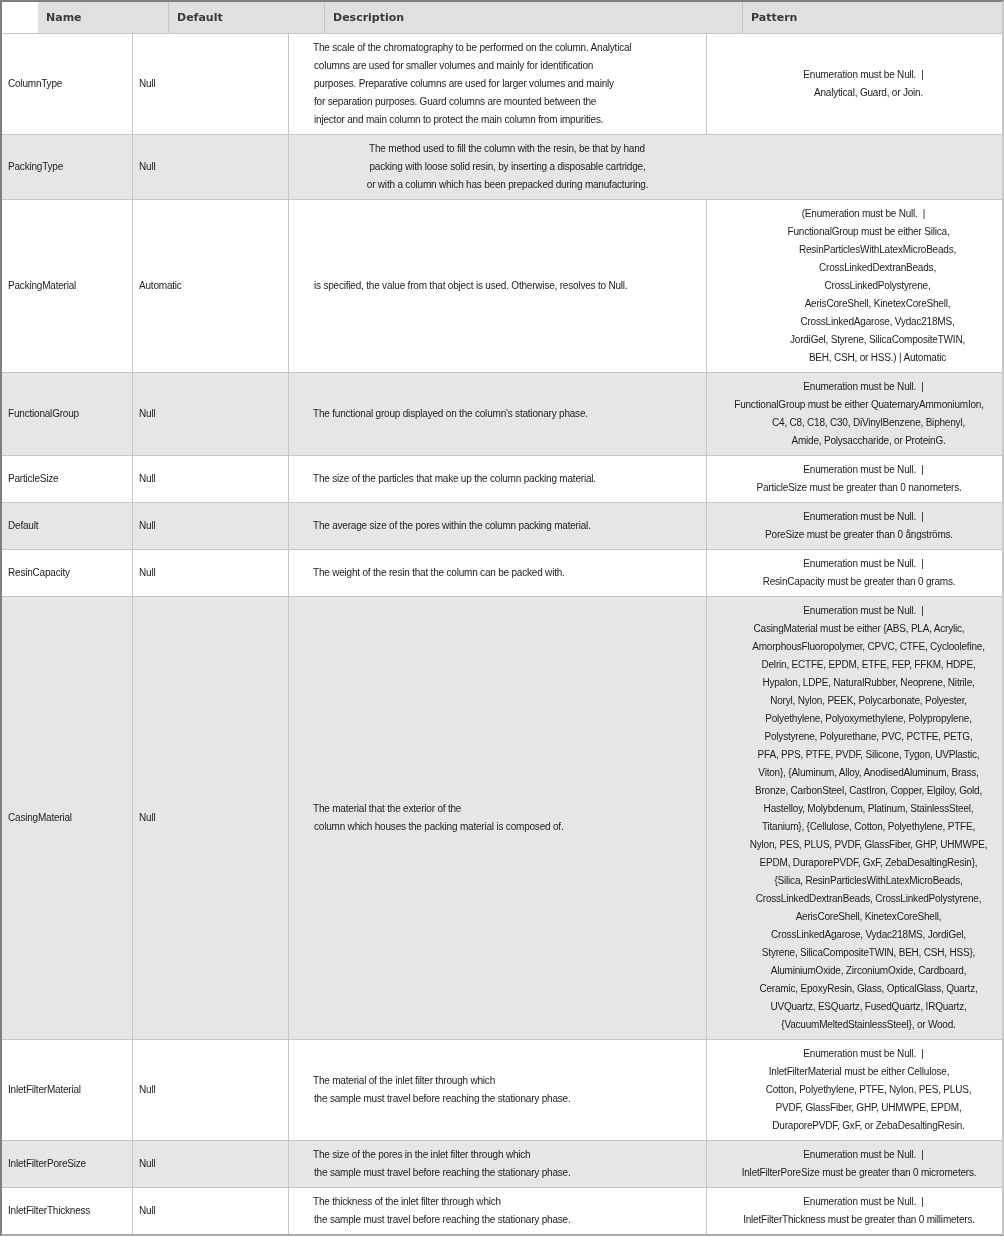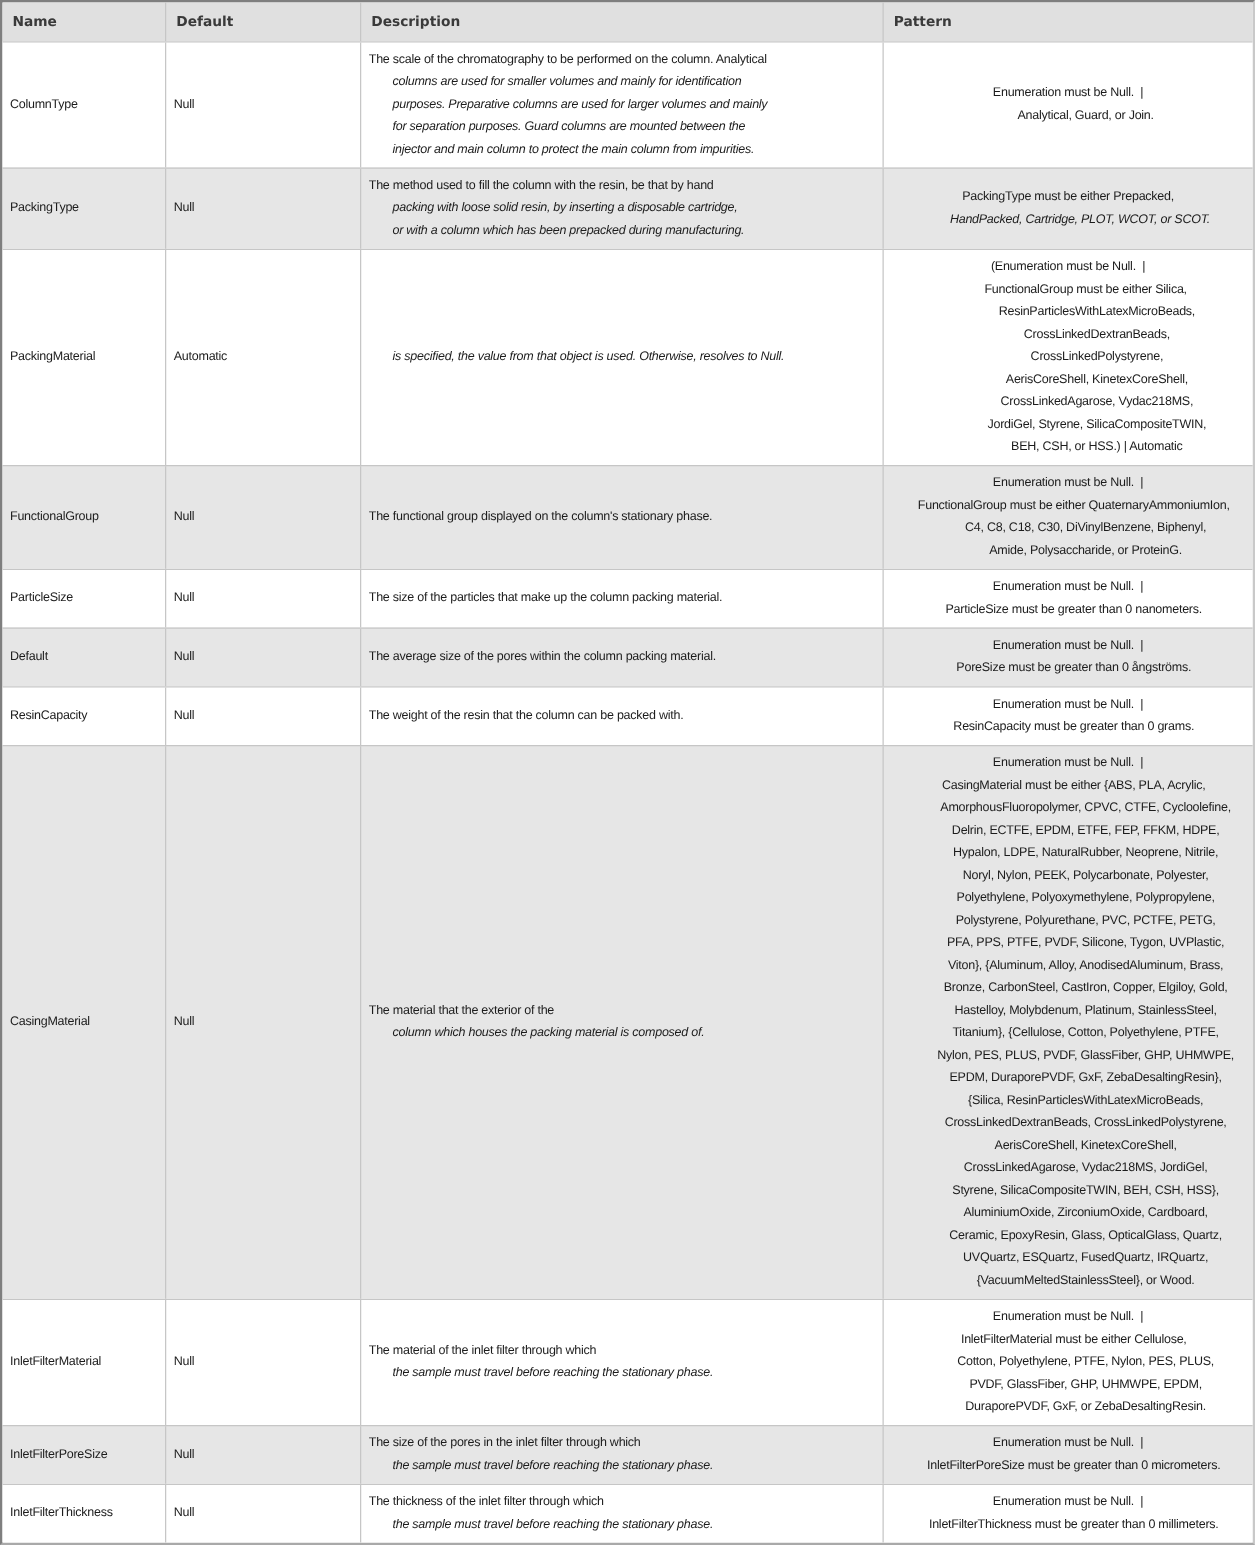--- a/index.html
+++ b/index.html
@@ -21,20 +21,21 @@
     width:1004px;
     border:2px solid var(--border-outer);
     border-right-color:#c9c9c9;
     border-bottom-color:#a9a9a9;
     background:var(--row-bg);
   }
   .hrow{
     display:flex;
     background:var(--header-bg);
     height:31px;
+    margin-left:36px;
   }
   .hcell{
     display:flex;
     align-items:center;
     padding:0 8px;
     font-family:"DejaVu Sans", sans-serif;
     font-size:11px;
     font-weight:bold;
     color:var(--header-text);
     border-right:1px solid var(--border-inner);
@@ -58,23 +59,23 @@
   .col-name{width:131px;flex:0 0 131px;}
   .col-default{width:156px;flex:0 0 156px;}
   .col-desc{width:418px;flex:0 0 418px;}
   .col-pattern{flex:1 1 auto;min-width:0;}
   .txt,.line{
     font-size:10px;
     line-height:18px;
     letter-spacing:-0.2px;
     white-space:pre;
   }
-  .i0{padding-left:0;}
+  .i0{padding-left:0;margin-left:18px;}
   .i1{padding-left:9px;}
-  .i2{padding-left:19px;font-style:italic;}
+  .i2{padding-left:19px;}
   .i3{padding-left:28px;}
   .i5{padding-left:46px;}
 </style>
 </head>
 <body>
 
 <div class="table">
   <div class="hrow">
     <div class="hcell col-name">Name</div>
     <div class="hcell col-default">Default</div>
@@ -105,24 +106,20 @@
     <div class="cell col-name">
       <div class="txt">PackingType</div>
     </div>
     <div class="cell col-default">
       <div class="txt">Null</div>
     </div>
     <div class="cell col-desc">
           <div class="line i0">The method used to fill the column with the resin, be that by hand</div>
           <div class="line i2">packing with loose solid resin, by inserting a disposable cartridge,</div>
           <div class="line i2">or with a column which has been prepacked during manufacturing.</div>
-        </div>
-    <div class="cell col-pattern">
-          <div class="line i0">PackingType must be either Prepacked,</div>
-          <div class="line i2">HandPacked, Cartridge, PLOT, WCOT, or SCOT.</div>
         </div>
   </div>
       <div class="row">
     <div class="cell col-name">
       <div class="txt">PackingMaterial</div>
     </div>
     <div class="cell col-default">
       <div class="txt">Automatic</div>
     </div>
     <div class="cell col-desc">

